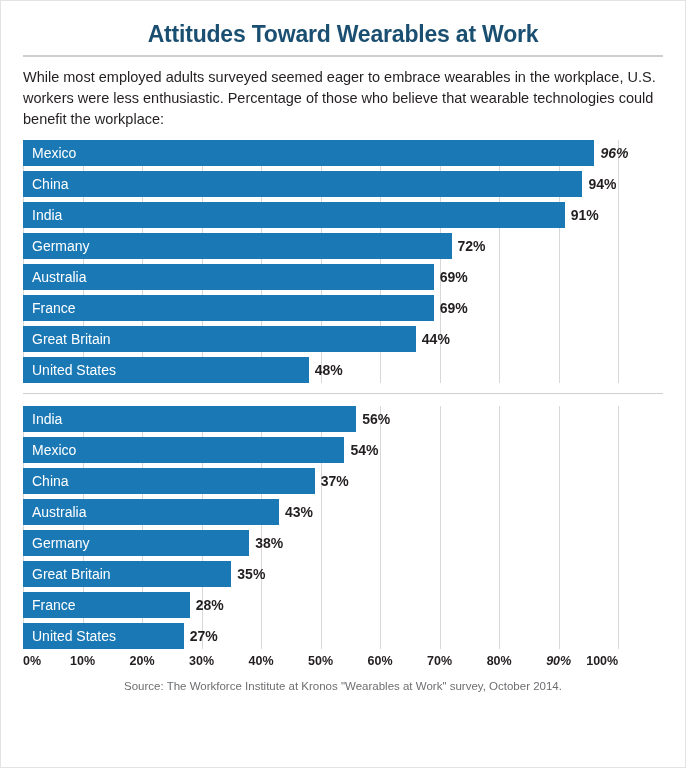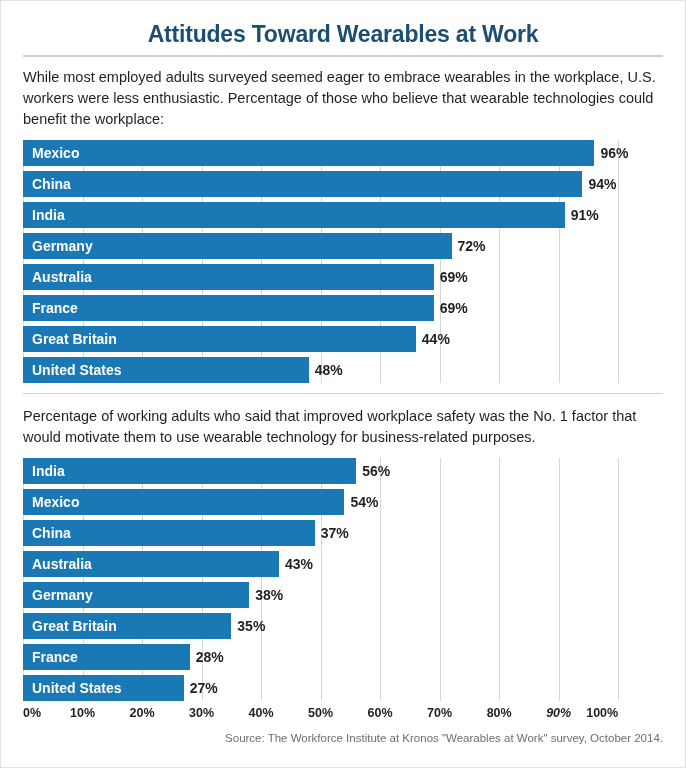--- a/index.html
+++ b/index.html
@@ -74,21 +74,21 @@
     left: 0;
     top: 0;
     height: 26px;
     background: #1a78b5;
     display: flex;
     align-items: center;
   }
   .bar-label {
     color: #ffffff;
     font-size: 14px;
-    font-weight: bold;
+    font-weight: normal;
     padding-left: 9px;
     white-space: nowrap;
   }
   .bar-value {
     position: absolute;
     top: 0;
     height: 26px;
     display: flex;
     align-items: center;
     font-size: 14px;
@@ -115,21 +115,21 @@
     color: #231f20;
     transform: translateX(-50%);
     white-space: nowrap;
   }
   .axis .tick.first { transform: translateX(0); }
   .axis .tick.last { transform: translateX(-100%); }
   .source {
     margin-top: 6px;
     font-size: 11.5px;
     color: #6d6e71;
-    text-align: right;
+    text-align: center;
   }
 </style>
 </head>
 <body>
 
 <div class="page">
 
   <h1 class="title">Attitudes Toward Wearables at Work</h1>
   <div class="title-rule"></div>
 
@@ -147,21 +147,21 @@
         <div class="gl" style="left: 65.1%;"></div>
         <div class="gl" style="left: 74.4%;"></div>
         <div class="gl" style="left: 83.7%;"></div>
         <div class="gl" style="left: 93%;"></div>
       </div>
     <div class="rows">
         <div class="row">
           <div class="bar" style="width: 89.28%; background: rgb(26, 120, 181);">
             <span class="bar-label">Mexico</span>
           </div>
-          <div class="bar-value" style="left: 89.28%;">96%</div>
+          <div class="bar-value" style="left: 89.28%; font-style: italic;">96%</div>
         </div>
         <div class="row">
           <div class="bar" style="width: 87.42%; background: rgb(26, 120, 181);">
             <span class="bar-label">China</span>
           </div>
           <div class="bar-value" style="left: 87.42%;">94%</div>
         </div>
         <div class="row">
           <div class="bar" style="width: 84.63%; background: rgb(26, 120, 181);">
             <span class="bar-label">India</span>
@@ -196,21 +196,20 @@
           <div class="bar" style="width: 44.64%; background: rgb(26, 120, 181);">
             <span class="bar-label">United States</span>
           </div>
           <div class="bar-value" style="left: 44.64%;">48%</div>
         </div>
       </div>
   </div>
 
   <div class="divider"></div>
 
-  <p class="intro">Percentage of working adults who said that improved workplace safety was the No. 1 factor that would motivate them to use wearable technology for business-related purposes.</p>
 
   <div class="chart">
     <div class="grid">
         <div class="gl" style="left: 0%;"></div>
         <div class="gl" style="left: 9.3%;"></div>
         <div class="gl" style="left: 18.6%;"></div>
         <div class="gl" style="left: 27.9%;"></div>
         <div class="gl" style="left: 37.2%;"></div>
         <div class="gl" style="left: 46.5%;"></div>
         <div class="gl" style="left: 55.8%;"></div>

